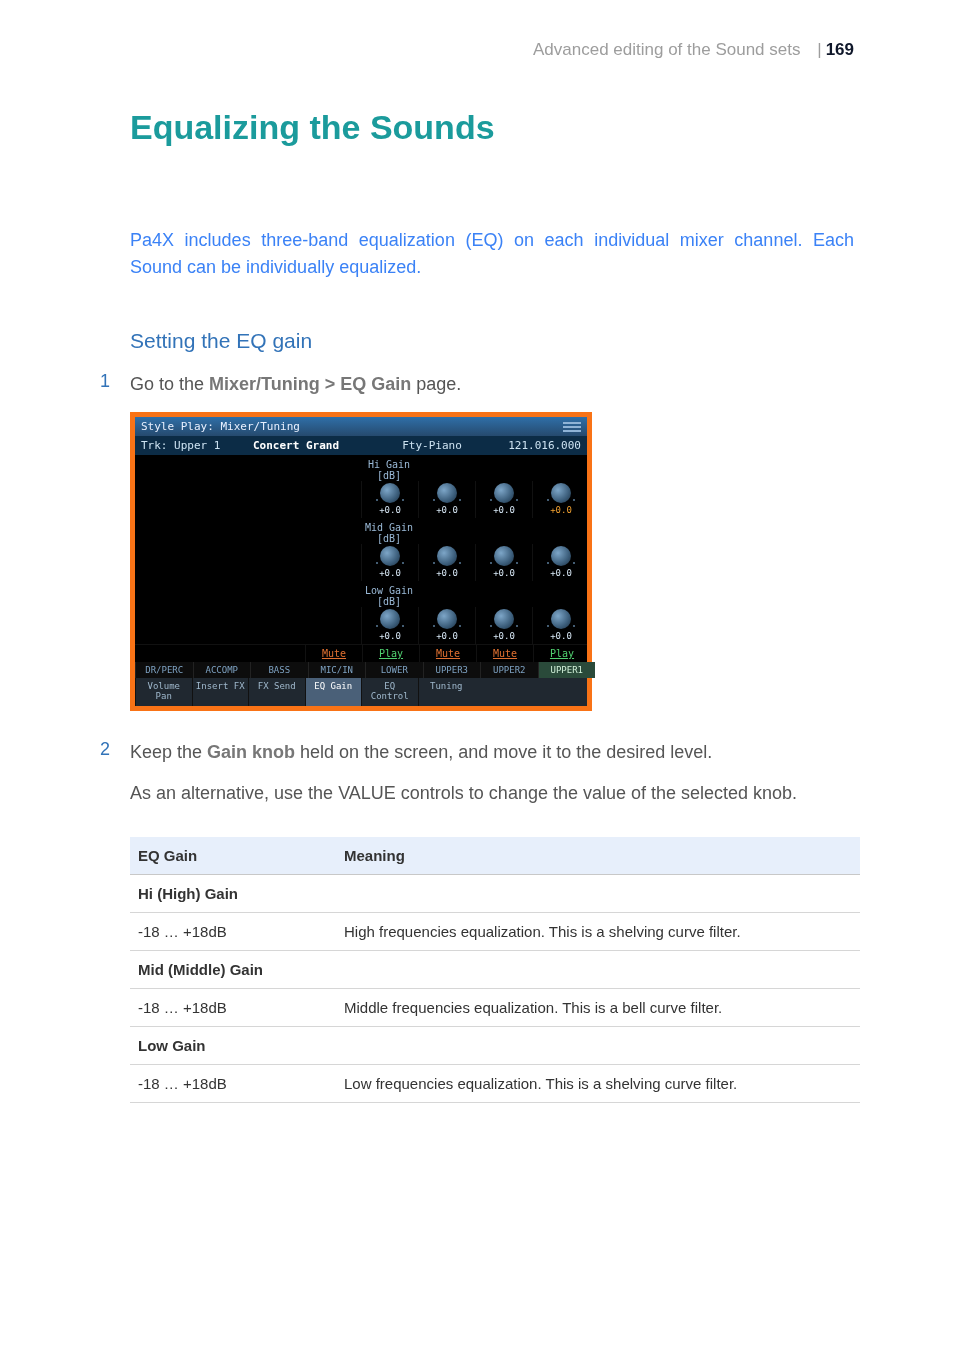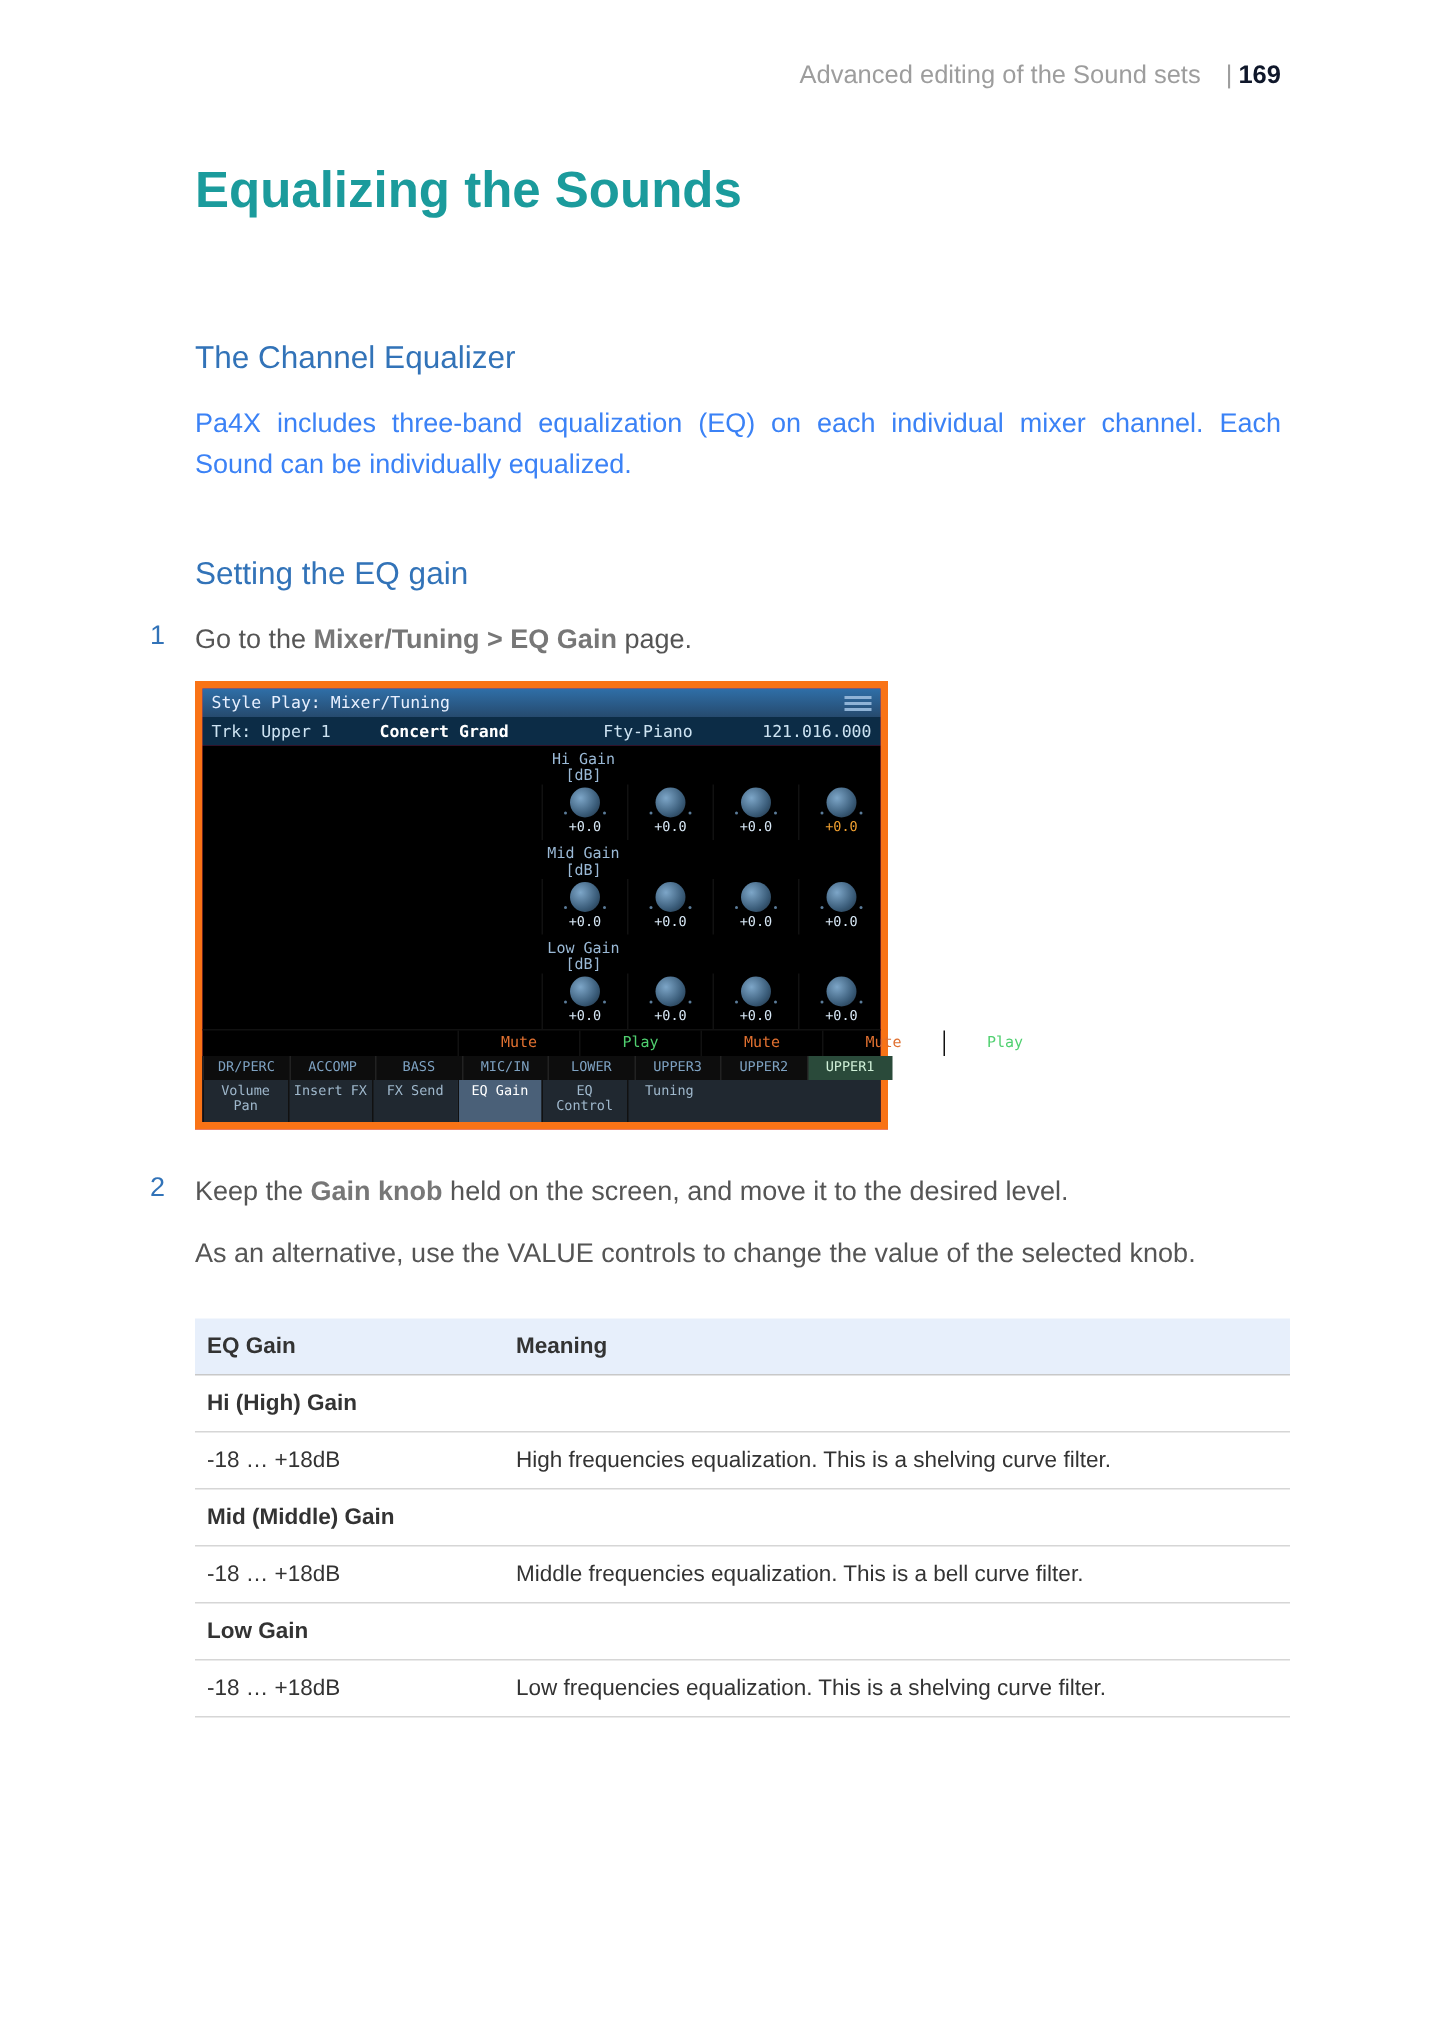--- a/index.html
+++ b/index.html
@@ -152,22 +152,23 @@
   .knob::before{ left:-4px; top:16px; }
   .knob::after{ right:-4px; top:16px; }
   .kval { color:#d7e7f5; font-size:9px; }
   .kval.sel { color:#f0a030; }
   .state-row {
     display:flex;
     border-top:1px solid #111;
   }
   .state-row .spacer { flex:0 0 226px; }
   .state-cell {
-    flex:0 0 56px; text-align:center; padding:3px 12px; color:#d7e7f5; font-size:10px;
+    flex:0 0 56px; text-align:center; padding:3px 0; color:#d7e7f5; font-size:10px;
     border-left:1px solid #111;
+    text-decoration:underline;
   }
   .state-cell.mute { color:#e07030; }
   .state-cell.play { color:#50d070; }
   .track-row {
     display:flex; background:#0d0d0d;
   }
   .track-cell {
     flex:0 0 56.5px; text-align:center; padding:3px 0; font-size:9px;
     color:#7ea2c2; border-left:1px solid #222;
   }
@@ -210,21 +211,20 @@
 
 <div class="page">
 
   <div class="header-line">
     <span>Advanced editing of the Sound sets</span>
     <span class="bar">|</span><span class="pnum">169</span>
   </div>
 
   <h1 class="title">Equalizing the Sounds</h1>
 
-  <h2 class="sub">The Channel Equalizer</h2>
   <p class="body">Pa4X includes three-band equalization (EQ) on each individual mixer channel. Each Sound can be individually equalized.</p>
 
   <h2 class="sub">Setting the EQ gain</h2>
 
   <div class="step-row">
     <div class="step-num">1</div>
     <div class="step-text">
       <span>Go to the </span><span class="inline-bold">Mixer/Tuning &gt; EQ Gain</span><span> page.</span>
     </div>
   </div>

